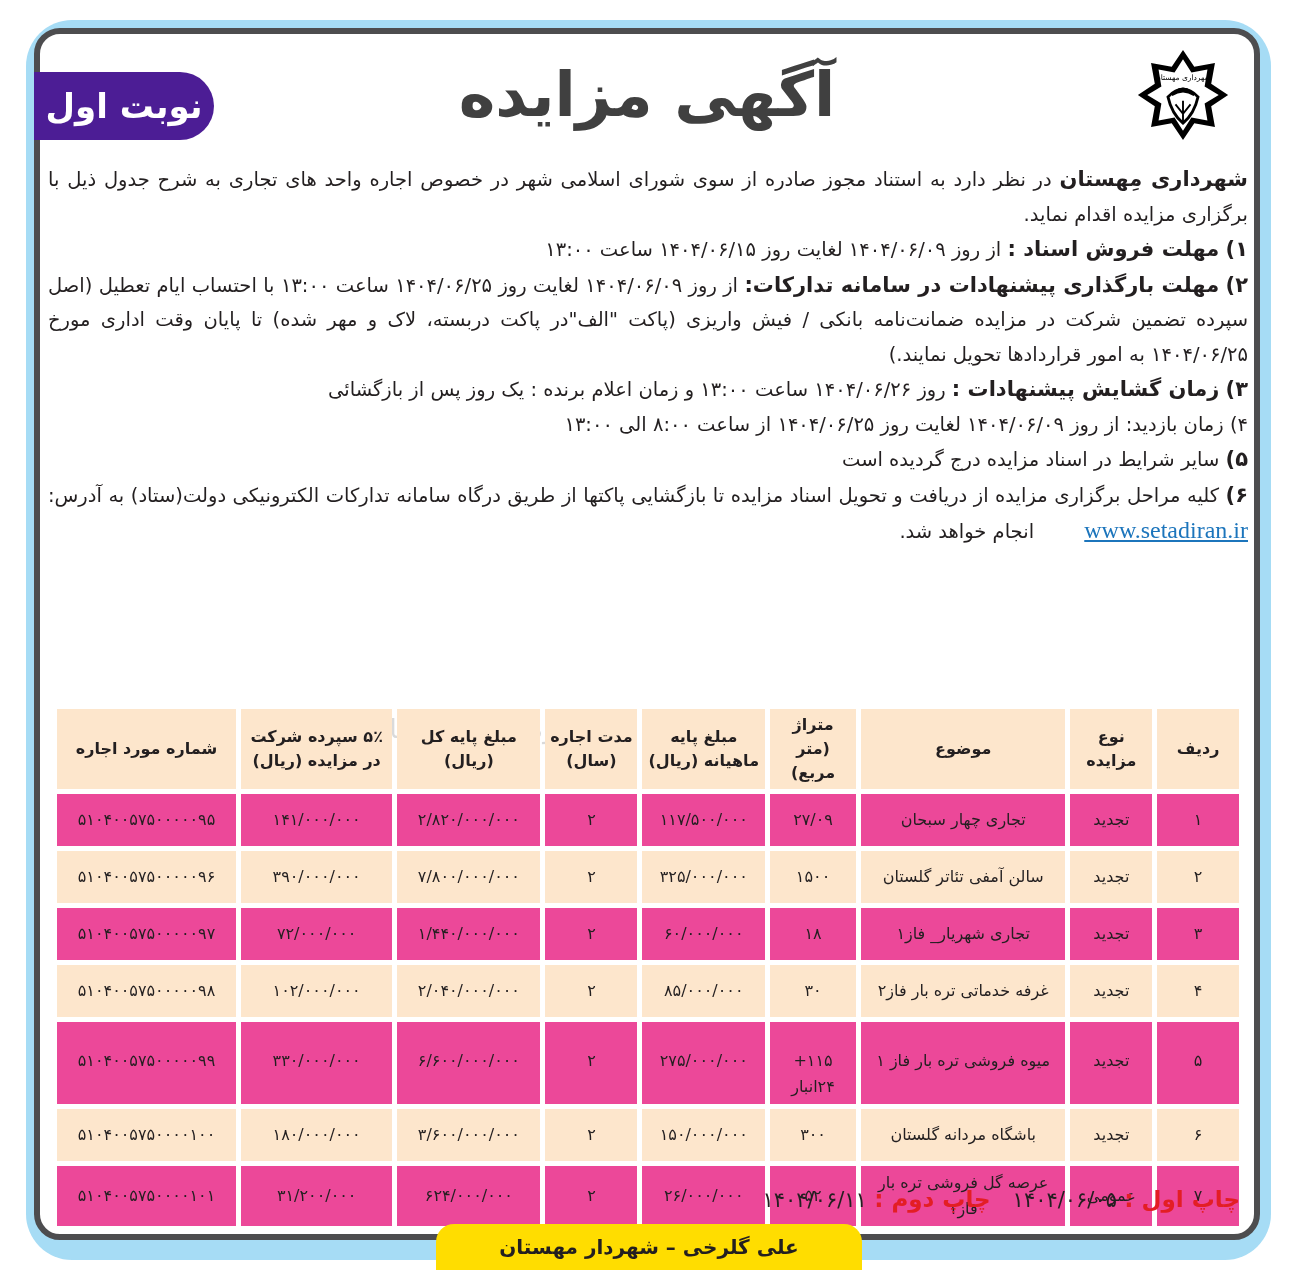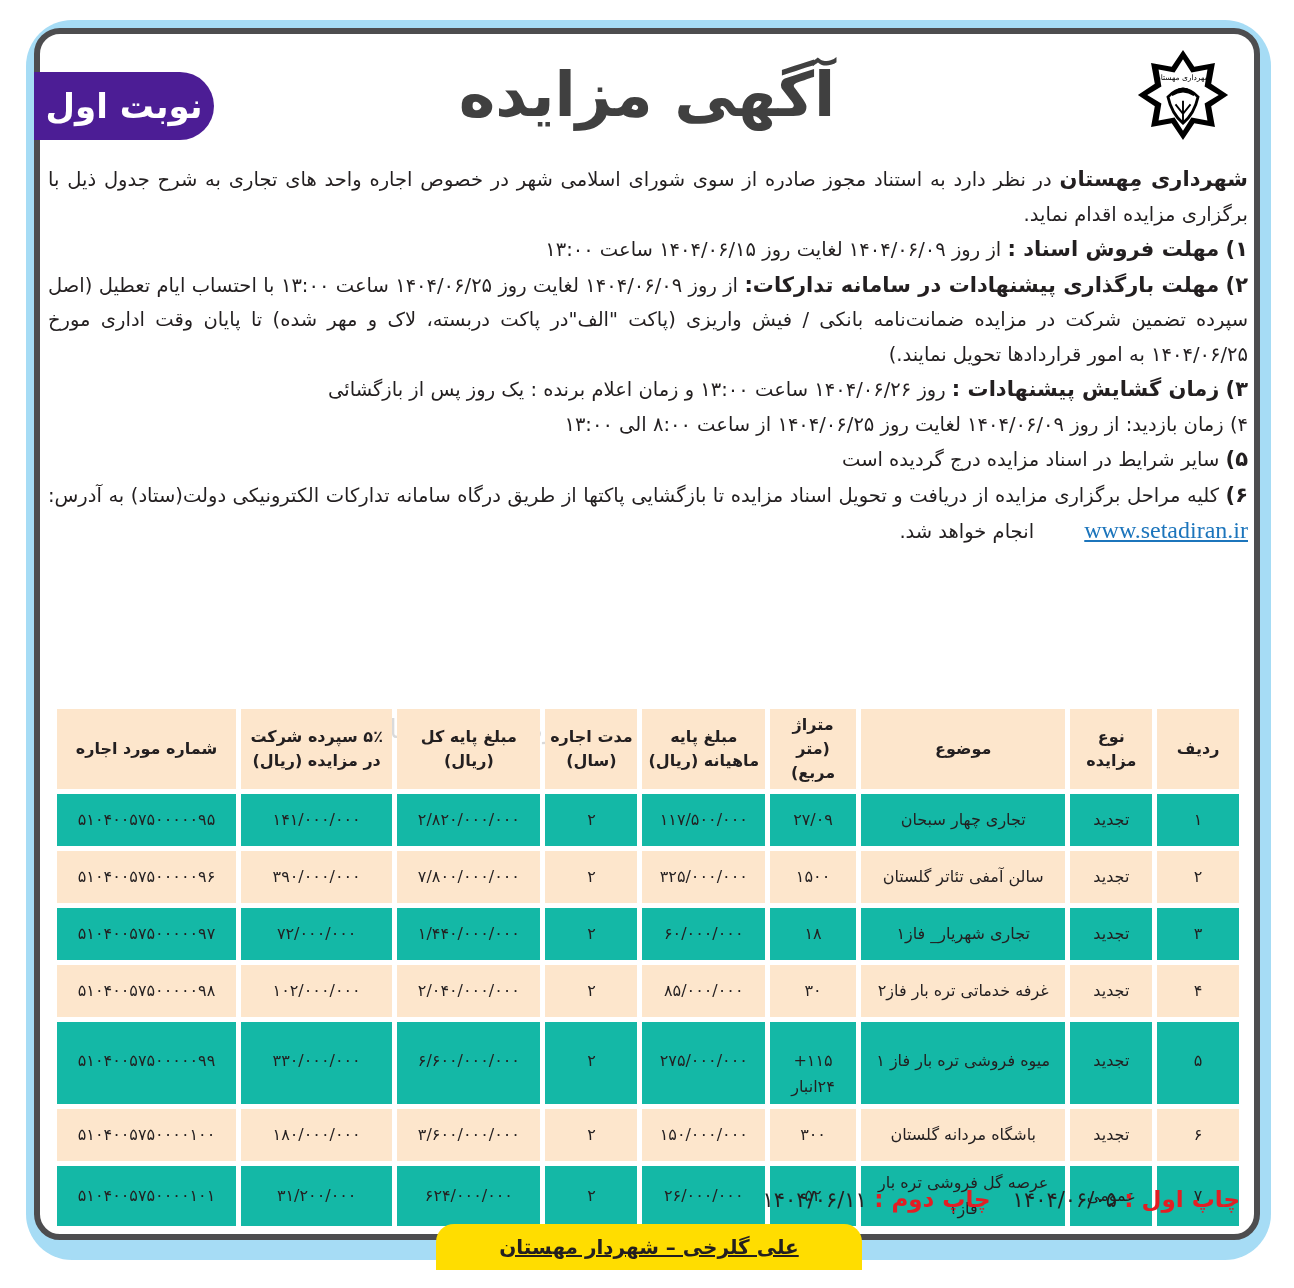--- a/index.html
+++ b/index.html
@@ -52,37 +52,37 @@
     border-collapse: separate; border-spacing: 5px; direction: rtl;
   }
   table.grid th {
     background: #fde6cc; font-size: 16px; font-weight: bold; height: 80px;
     text-align: center; vertical-align: middle; line-height: 24px; padding: 2px 4px;
   }
   table.grid td {
     font-size: 16px; text-align: center; vertical-align: middle; padding: 4px;
     line-height: 26px;
   }
-  tr.blue td { background: #14b8a6; }
+  tr.blue td { background: #ec4899; }
   tr.peach td { background: #fde6cc; }
   tr.r-normal td { height: 52px; }
   tr.r-tall td { height: 76px; vertical-align: top; padding-top: 26px; }
   tr.r-short td { height: 30px; }
   td.subject { text-align: center; }
 
   .print-line {
     position: absolute; right: 14px; top: 1152px; font-size: 21px; font-weight: bold; direction: rtl;
   }
   .print-label { color: #e31e24; font-size: 23px; }
   .print-date { color: #231f20; font-weight: normal; }
 
   .signature {
     position: absolute; left: 396px; top: 1190px; width: 426px; height: 46px;
     background: #ffdd00; border-radius: 18px 18px 0 0;
-    font-size: 20px; font-weight: bold; display: flex; align-items: center; justify-content: center; text-decoration: underline;
+    font-size: 20px; font-weight: bold; display: flex; align-items: center; justify-content: center;
   }
 </style>
 </head>
 <body>
 
 <div class="bg-accent"></div>
 
 <div class="frame">
 
   <div class="logo">

